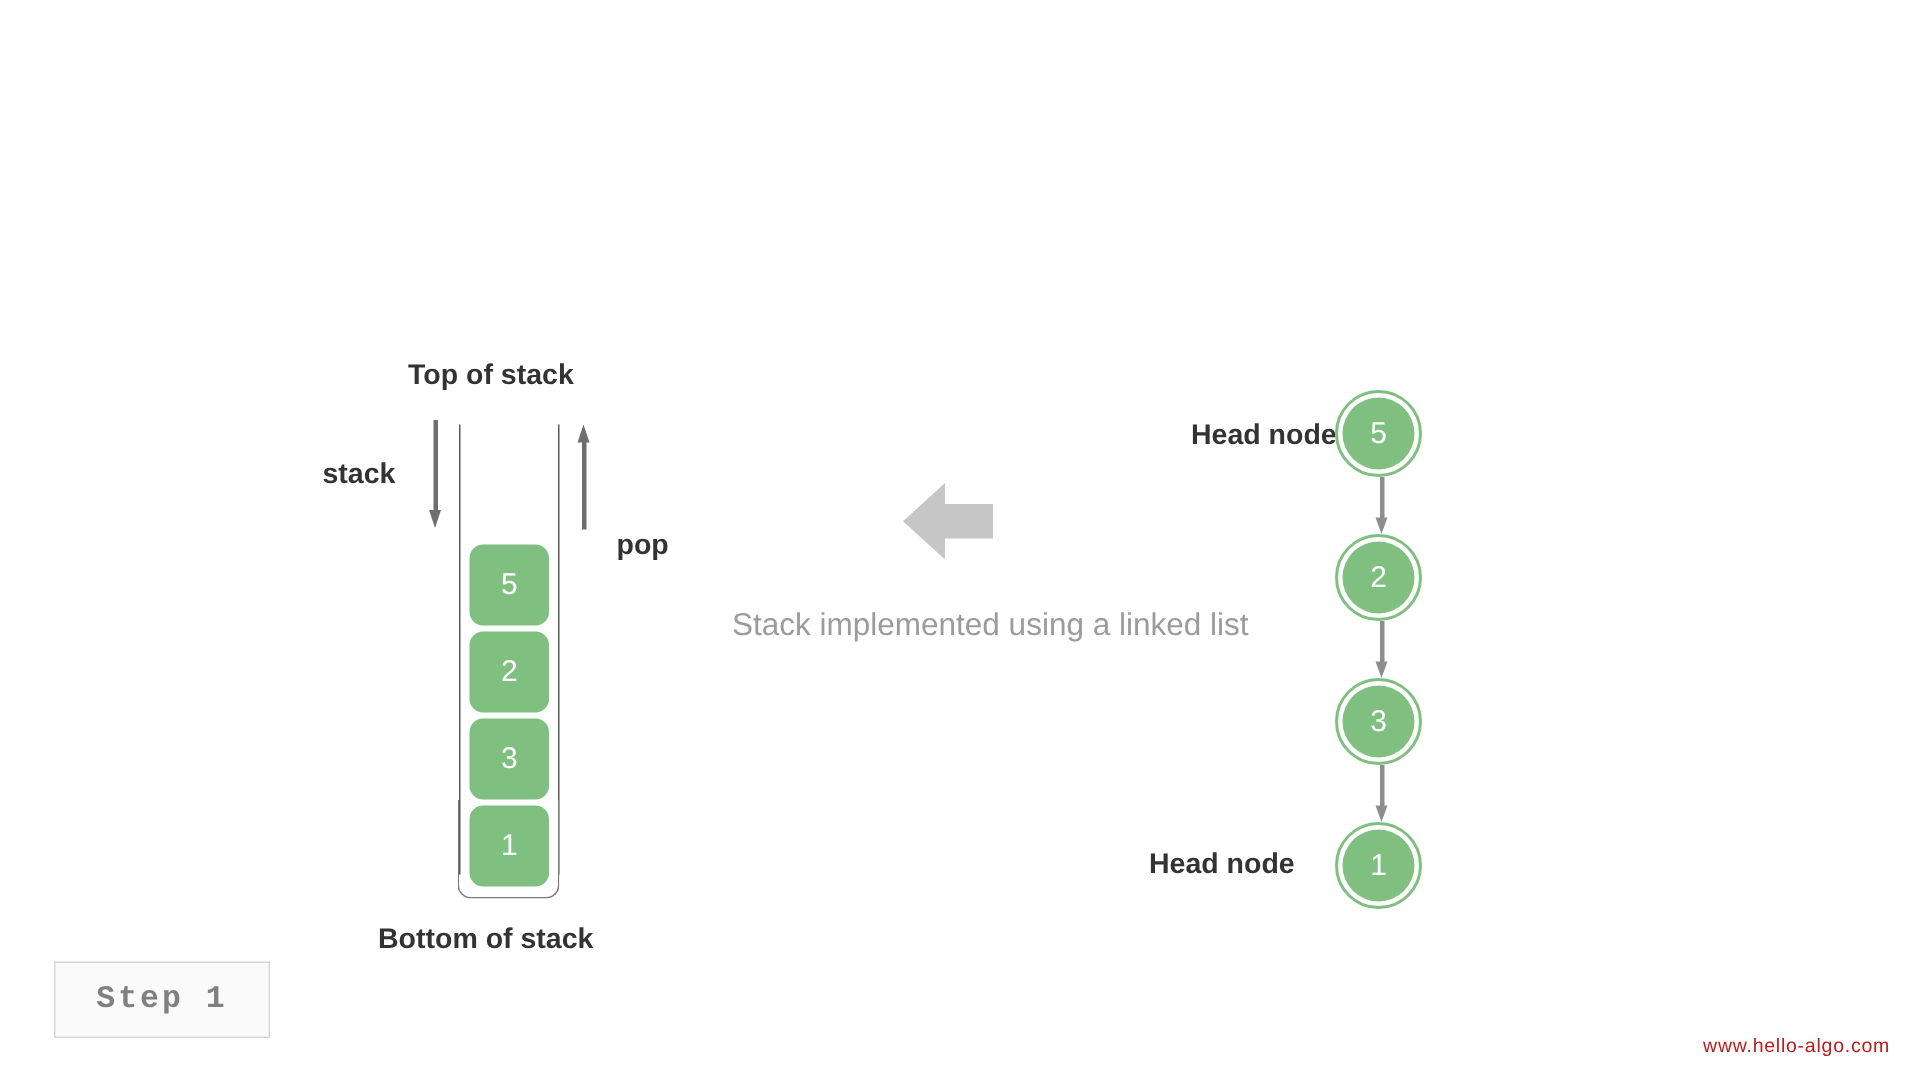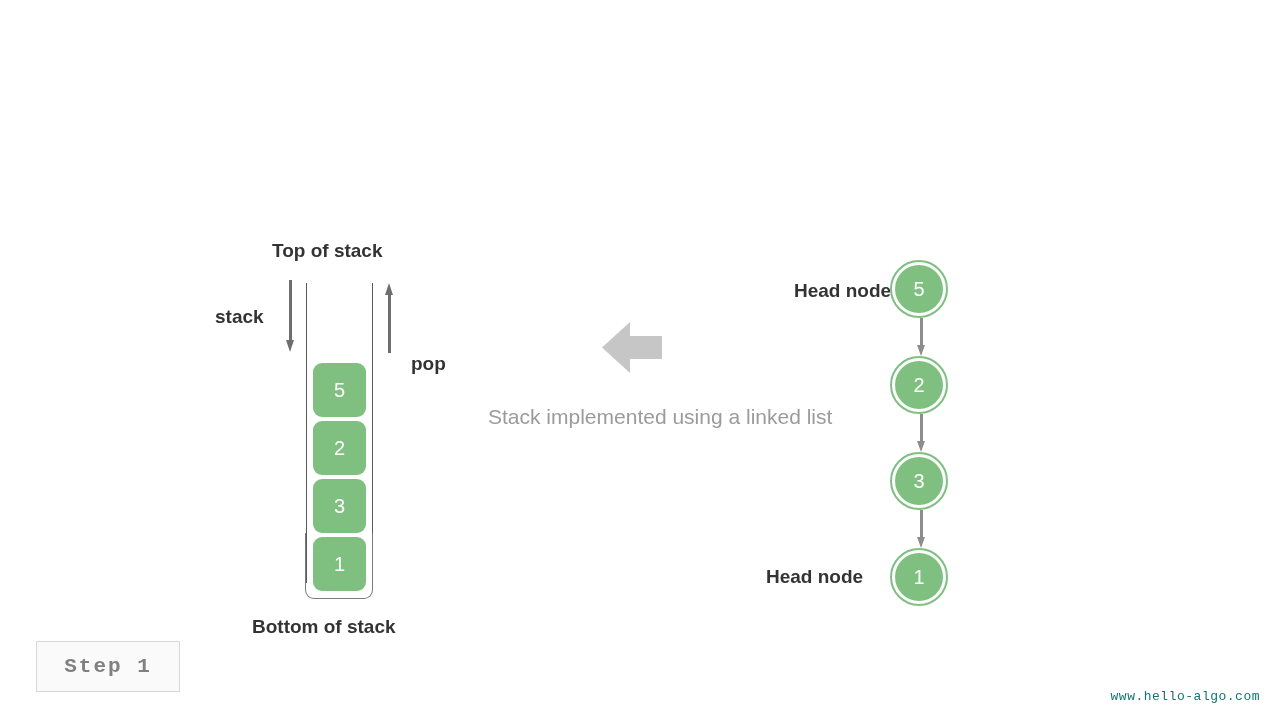--- a/index.html
+++ b/index.html
@@ -185,23 +185,23 @@
     font-size: 21px;
     letter-spacing: 2px;
     color: #808080;
   }
 
   
   #watermark {
     position: absolute;
     right: 20px;
     bottom: 16px;
-    font-family: Liberation Mono, monospace;
+    font-family: Liberation Sans, sans-serif;
     font-size: 13px;
-    color: #0f766e;
+    color: #b91c1c;
     letter-spacing: 0.5px;
     white-space: nowrap;
   }
 </style>
 </head>
 <body>
 
 <div class="canvas">
 
   <div class="label-bold" style="left:272px; top:240px;">Top of stack</div>

